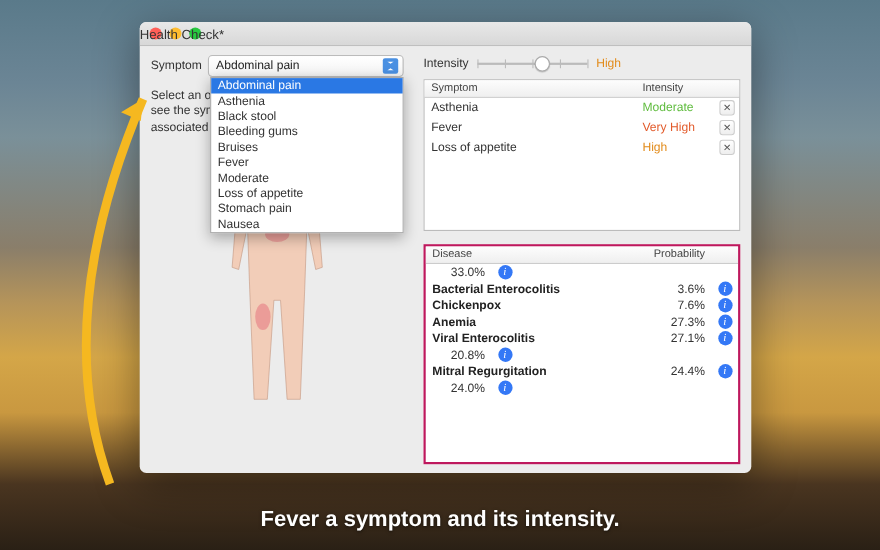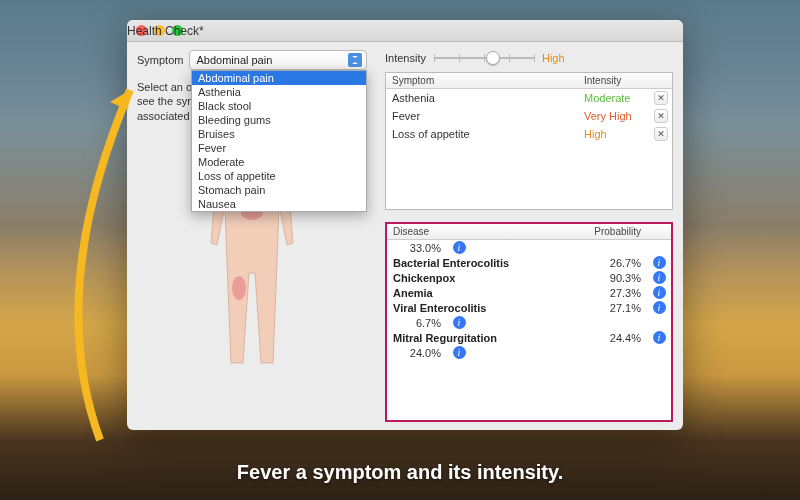--- a/index.html
+++ b/index.html
@@ -261,40 +261,40 @@
           <div class="col-p">Probability</div>
           <div class="col-info"></div>
         </div>
         <div class="tbl-body" id="diag-body">
             <div class="diag-row">
               <div class="col-p">33.0%</div>
               <div class="col-info"><span class="info-i">i</span></div>
             </div>
             <div class="diag-row">
               <div class="col-d">Bacterial Enterocolitis</div>
-              <div class="col-p">26.7%</div>
+              <div class="col-p">3.6%</div>
               <div class="col-info"><span class="info-i">i</span></div>
             </div>
             <div class="diag-row">
               <div class="col-d">Chickenpox</div>
-              <div class="col-p">90.3%</div>
+              <div class="col-p">7.6%</div>
               <div class="col-info"><span class="info-i">i</span></div>
             </div>
             <div class="diag-row">
               <div class="col-d">Anemia</div>
               <div class="col-p">27.3%</div>
               <div class="col-info"><span class="info-i">i</span></div>
             </div>
             <div class="diag-row">
               <div class="col-d">Viral Enterocolitis</div>
               <div class="col-p">27.1%</div>
               <div class="col-info"><span class="info-i">i</span></div>
             </div>
             <div class="diag-row">
-              <div class="col-p">6.7%</div>
+              <div class="col-p">20.8%</div>
               <div class="col-info"><span class="info-i">i</span></div>
             </div>
             <div class="diag-row">
               <div class="col-d">Mitral Regurgitation</div>
               <div class="col-p">24.4%</div>
               <div class="col-info"><span class="info-i">i</span></div>
             </div>
             <div class="diag-row">
               <div class="col-p">24.0%</div>
               <div class="col-info"><span class="info-i">i</span></div>

